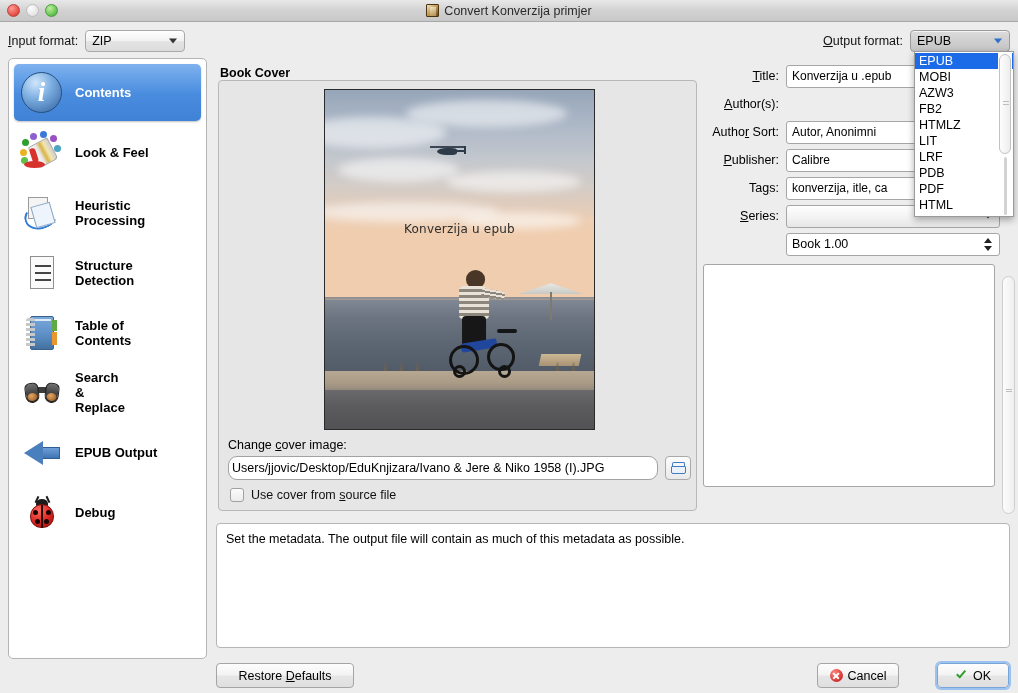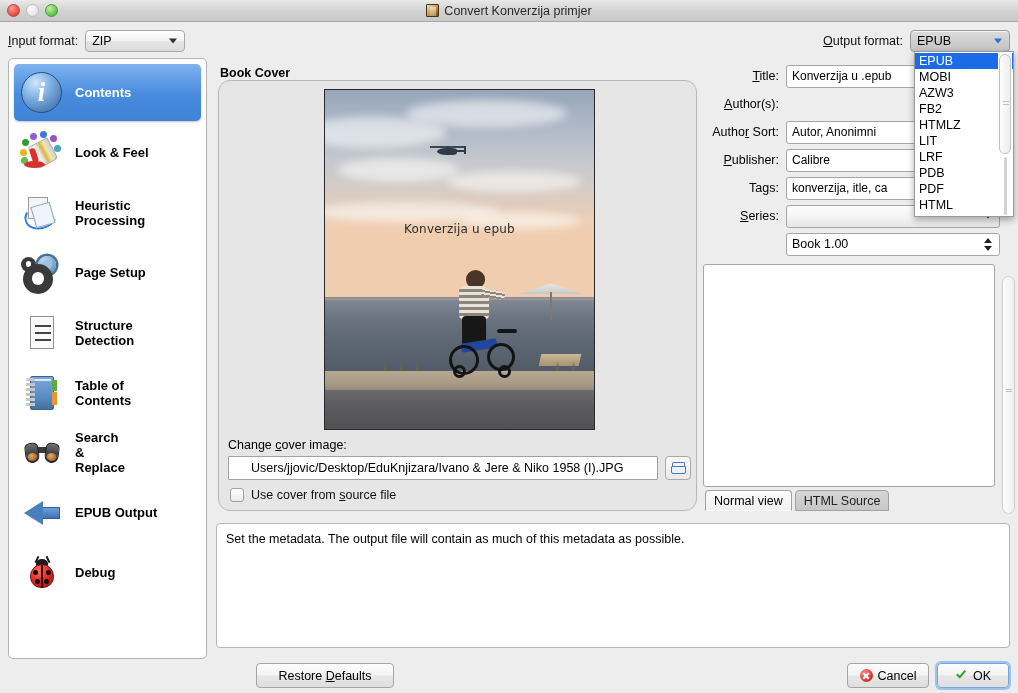--- a/index.html
+++ b/index.html
@@ -252,21 +252,21 @@
     background: #1c1c1c;
   }
   .ico-bug .split { position: absolute; left: 12px; top: 8px; width: 1.5px; height: 23px; background: #2a0605; }
   .ico-bug .sp { position: absolute; width: 5px; height: 5px; border-radius: 50%; background: #1a0403; }
   .ico-bug .ant { position: absolute; width: 1.5px; height: 7px; background: #1c1c1c; }
 
   
   .group-title { position: absolute; left: 220px; top: 66px; font-size: 12.5px; font-weight: bold; }
   .cover-box {
     position: absolute; left: 218px; top: 80px; width: 479px; height: 431px;
-    background: #e6e6e6; border: 1px solid #b8b8b8; border-radius: 12px;
+    background: #e6e6e6; border: 1px solid #b8b8b8; border-radius: 4px;
   }
   .cover-img {
     position: absolute; left: 105px; top: 8px; width: 271px; height: 341px;
     border: 1px solid #2a2a2a; overflow: hidden; background: #9aa6b4;
   }
   .sky {
     position: absolute; left: 0; top: 0; width: 100%; height: 62%;
     background: linear-gradient(to bottom,
       #96a5b8 0%, #a4b1c2 10%, #b4bdca 22%, #c5c8cd 34%,
       #d4ccc6 46%, #e2ccbb 56%, #edcfb4 62%, #f0cdae 68%);
@@ -351,22 +351,22 @@
   }
   .grass {
     position: absolute; bottom: 17%; height: 10px; width: 3px;
     background: linear-gradient(to top, #6a6352, rgba(120,112,92,0));
   }
 
   
   .cc-label { position: absolute; left: 228px; top: 438px; font-size: 12.5px; }
   .path-input {
     position: absolute; left: 228px; top: 456px; width: 430px; height: 24px;
-    background: #fff; border: 1px solid #a2a2a2; border-radius: 1px;
-    display: flex; align-items: center; padding: 0 22px; font-size: 12.5px;
+    background: #fff; border: 1px solid #a2a2a2; border-radius: 9px;
+    display: flex; align-items: center; padding: 0 3px; font-size: 12.5px;
     overflow: hidden; white-space: nowrap;
   }
   .browse-btn {
     position: absolute; left: 665px; top: 456px; width: 26px; height: 24px;
     border: 1px solid #a9a9a9; border-radius: 4px;
     background: linear-gradient(to bottom, #fdfdfd, #e9e9e9);
     display: flex; align-items: center; justify-content: center;
   }
   .folder-ico { width: 15px; height: 12px; position: relative; }
   .folder-ico .b {
@@ -448,22 +448,22 @@
     padding: 8px 9px; font-size: 12.5px;
   }
 
   
   .btn {
     height: 25px; border: 1px solid #a5a5a5; border-radius: 4px;
     background: linear-gradient(to bottom, #fdfdfd 0%, #f3f3f3 48%, #e6e6e6 52%, #dfdfdf 100%);
     display: flex; align-items: center; justify-content: center; gap: 5px;
     padding: 0 11px; font-size: 12.5px; white-space: nowrap;
   }
-  #restore-defaults-btn { position: absolute; left: 216px; top: 663px; width: 138px; margin-left: 40px; }
-  #cancel-btn { position: absolute; left: 847px; top: 663px; width: 82px; }
+  #restore-defaults-btn { position: absolute; left: 216px; top: 663px; width: 138px; }
+  #cancel-btn { position: absolute; left: 817px; top: 663px; width: 82px; }
   #ok-btn {
     position: absolute; left: 937px; top: 663px; width: 72px;
     box-shadow: 0 0 0 2px #9cc2ef; border-color: #7aa5d8;
   }
   .x-ico {
     width: 13px; height: 13px; border-radius: 50%;
     background: radial-gradient(circle at 35% 30%, #ff8a80, #d32f2f 70%, #9b1c1c);
     position: relative; flex: 0 0 13px;
   }
   .x-ico::before, .x-ico::after {
@@ -562,30 +562,20 @@
         </div>
         <div class="side-item">
           <span class="side-ico">
             <div class="ico-heur">
               <div class="arc"></div>
               <div class="pg1"></div>
               <div class="pg2"></div>
             </div>
           </span>
           <span class="side-label">Heuristic<br>Processing</span>
-        </div>
-        <div class="side-item">
-          <span class="side-ico">
-            <div class="ico-gear">
-              <div class="gear sm"></div>
-              <div class="gear mid"></div>
-              <div class="gear big"></div>
-            </div>
-          </span>
-          <span class="side-label">Page Setup</span>
         </div>
         <div class="side-item">
           <span class="side-ico">
             <div class="ico-doc">
               <i style="top:8px;width:16px"></i>
               <i style="top:15px;width:16px"></i>
               <i style="top:22px;width:16px"></i>
             </div>
           </span>
           <span class="side-label">Structure<br>Detection</span>
@@ -744,24 +734,20 @@
       <div class="spin">
         <span>Book 1.00</span>
         <span class="ups"></span>
         <span class="dns"></span>
       </div>
     </div>
   </div>
 
   <div class="comments-box"></div>
 
-  <div class="tabs">
-    <div class="tab active">Normal view</div>
-    <div class="tab inactive">HTML Source</div>
-  </div>
 
   <div class="panel-scroll">
     <div class="panel-thumb"></div>
   </div>
 
   <div class="status">
     <span>Set the metadata. The output file will contain as much of this metadata as possible.</span>
   </div>
 
   <div class="btn" id="restore-defaults-btn">

